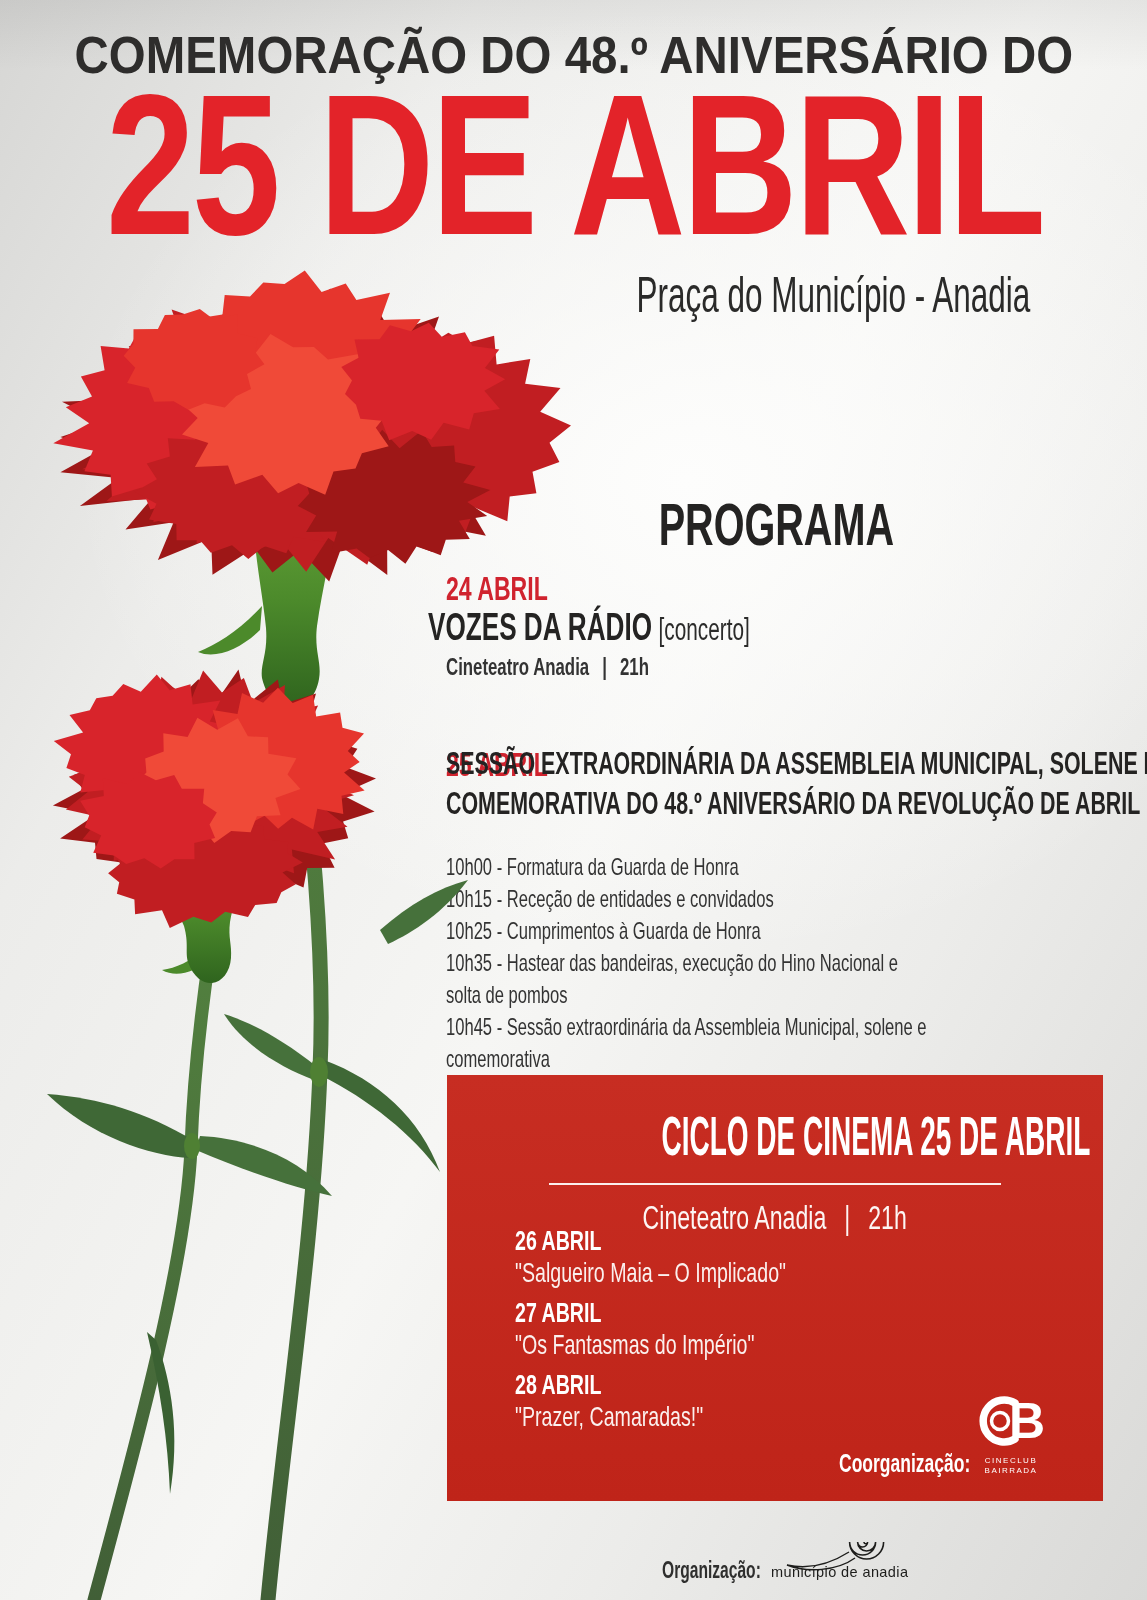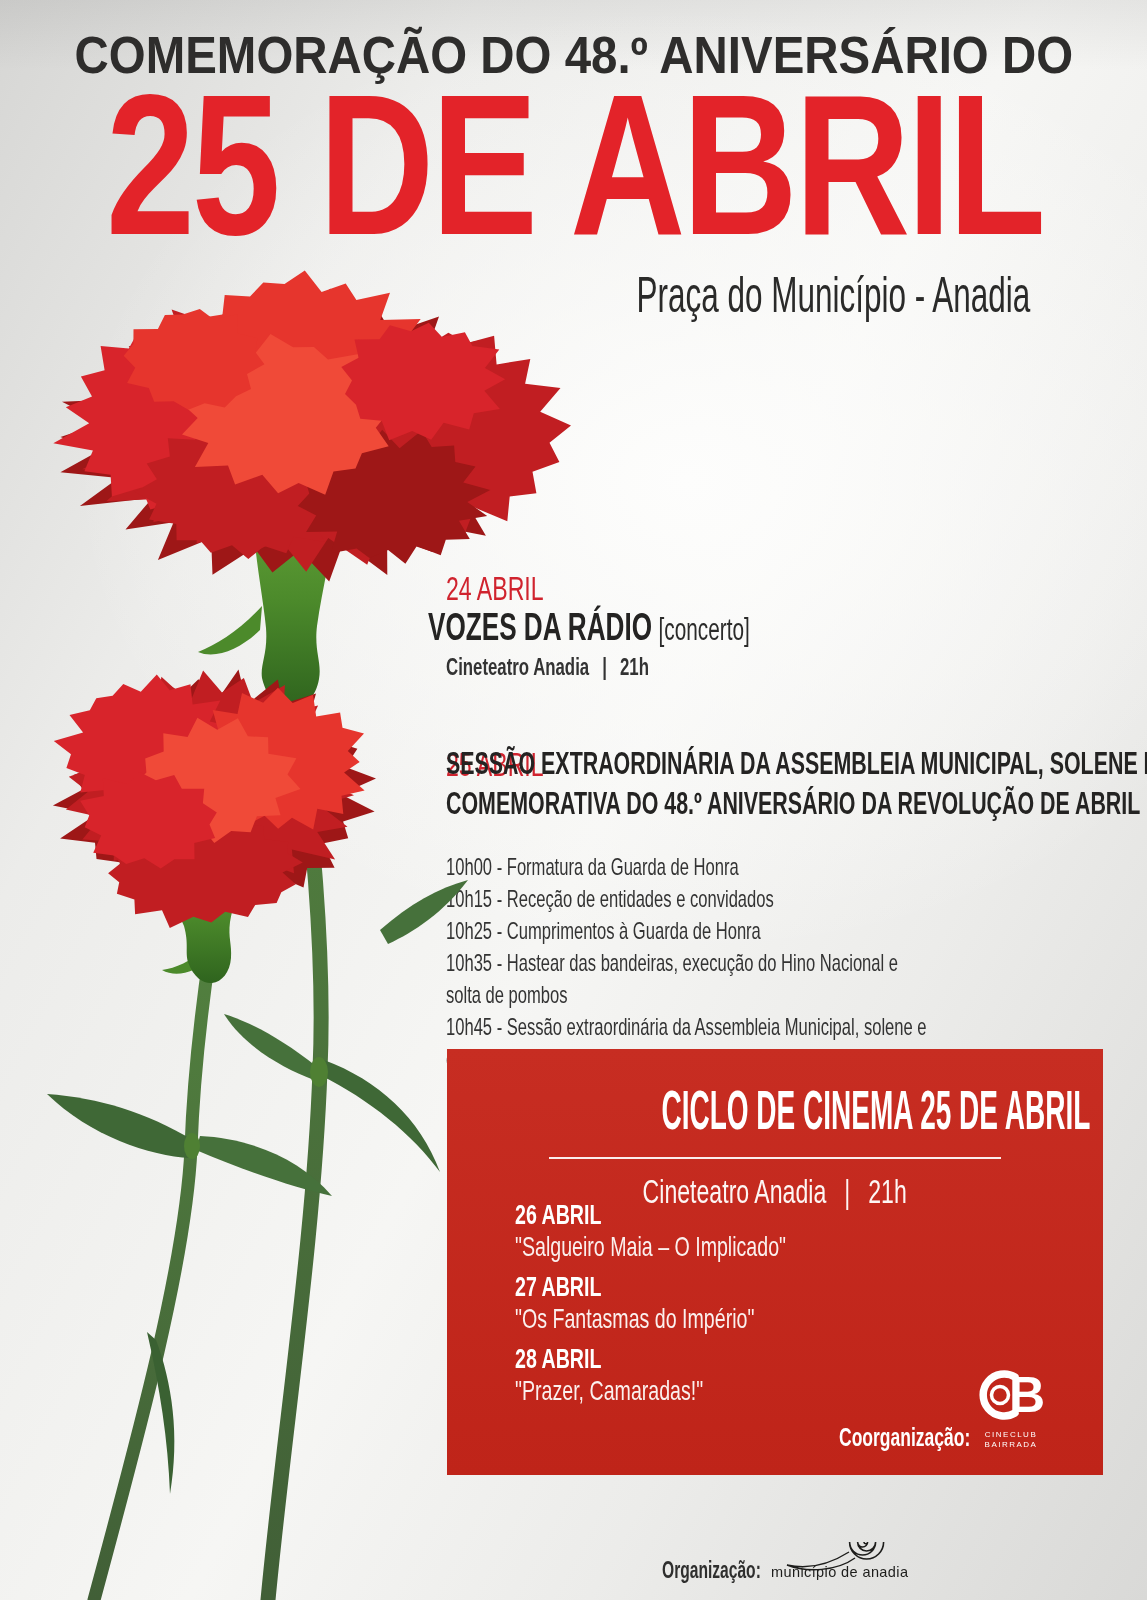--- a/index.html
+++ b/index.html
@@ -15,32 +15,32 @@
   .sx{display:inline-block;transform-origin:0 50%;transform:scaleX(var(--s,1));}
   .sxc{display:inline-block;transform-origin:50% 50%;transform:scaleX(var(--s,1));}
   .sxr{display:inline-block;transform-origin:100% 50%;transform:scaleX(var(--s,1));}
 
   .hdr1{top:26px;left:0;width:100%;text-align:center;font-size:51px;font-weight:bold;color:var(--text-dark,#2e2d2c);letter-spacing:0;}
   .hdr2{top:65px;left:106px;font-size:200px;line-height:1;font-weight:bold;color:var(--title-red,#e32329);letter-spacing:-4px;}
   .hdr3{top:266px;right:117px;text-align:right;font-size:50px;font-weight:normal;color:#2a2a29;}
 
   .programa{top:490px;left:446px;width:660px;text-align:center;font-size:60px;font-weight:bold;color:#242322;}
 
-  .ev-date{left:446px;font-size:33px;font-weight:normal;color:var(--accent-red,#d0232e);}
+  .ev-date{left:446px;font-size:33px;font-weight:bold;color:var(--accent-red,#d0232e);}
   .d1{top:570px;} .d2{top:706px;margin-top:40px;}
   .ev-title{top:605px;left:428px;font-size:39px;font-weight:bold;color:#242322;}
   .ev-title .vn{font-size:31px;font-weight:normal;color:#2b2b2a;}
   .ev-venue{top:653px;left:446px;font-size:24px;font-weight:bold;color:#333;}
   .sess{left:446px;font-size:31px;font-weight:bold;color:#242322;}
   .s1{top:746px;} .s2{top:786px;}
 
   .sched{position:absolute;top:851px;left:446px;font-size:24px;line-height:32px;color:var(--schedule-gray,#333);}
   .sched .cont{margin-left:68px;}
 
-  .box{position:absolute;left:447px;top:1049px;width:656px;height:426px;z-index:3;
+  .box{position:absolute;left:447px;top:1075px;width:656px;height:426px;z-index:3;
        background:linear-gradient(180deg,#c72d22,#bf2419);color:#fff;}
   .box-title{top:28px;left:0;width:100%;text-align:center;font-size:56px;font-weight:bold;color:#fff;}
   .box-rule{position:absolute;top:108px;left:102px;width:452px;height:2px;background:rgba(255,255,255,.92);}
   .box-venue{top:124px;left:0;width:100%;text-align:center;font-size:33px;font-weight:normal;color:#fdf6f4;}
   .f-date{left:68px;font-size:28px;font-weight:bold;color:#fff;}
   .f-title{left:68px;font-size:28px;font-weight:normal;color:#fbf0ee;}
   .fd0{top:150px;} .ft0{top:182px;} .fd1{top:222px;} .ft1{top:254px;} .fd2{top:294px;} .ft2{top:326px;}
   .coorg{top:374px;left:392px;font-size:25px;font-weight:bold;color:#fff;}
   .cb{position:absolute;right:52px;top:312px;width:80px;height:96px;}
 
@@ -100,20 +100,21 @@
         <polygon points="154.6,817.4 179.0,824.6 191.7,807.2 210.3,821.2 234.1,808.2 241.9,825.8 263.0,825.9 264.3,839.0 288.1,841.9 287.6,853.3 302.8,862.5 282.5,872.6 295.8,884.3 281.3,892.2 276.6,902.9 255.2,905.0 248.0,917.1 225.2,911.8 211.3,922.6 193.4,916.7 169.8,927.9 162.0,910.3 135.1,914.2 134.4,899.4 116.9,893.8 119.2,882.2 108.1,873.2 120.6,863.3 110.1,852.0 132.2,846.7 122.1,830.5 150.0,831.8" fill="#c11e22"></polygon>
         <polygon points="142.1,816.9 157.7,795.7 132.9,786.4 146.4,772.5 145.2,758.5 163.7,751.5 163.3,733.2 187.6,737.0 197.4,717.7 217.3,729.8 237.9,718.2 247.9,736.3 268.1,737.3 268.4,753.8 296.4,758.3 287.5,774.5 300.5,789.1 275.4,798.1 280.6,815.2 256.9,816.3 250.6,832.3 231.2,830.9 214.3,842.9 200.0,825.2 177.1,833.5 169.8,817.9" fill="#f04a38"></polygon>
         <polygon points="194.5,859.3 174.4,859.2 160.7,868.6 144.3,858.3 126.2,864.0 113.9,855.4 93.2,852.8 101.2,835.5 84.7,827.3 89.2,815.4 80.1,800.8 103.8,795.9 102.8,778.3 127.8,784.3 139.4,771.9 155.9,780.3 174.2,775.1 181.8,788.8 204.2,788.7 202.9,803.2 216.8,812.5 209.5,824.5 215.1,837.9 194.3,843.1" fill="#d8242b"></polygon>
       </g>
   </svg>
 
   <div class="t hdr1"><span class="sxc" style="--s:.93">COMEMORAÇÃO DO 48.º ANIVERSÁRIO DO</span></div>
   <div class="t hdr2"><span class="sx" style="--s:.8">25 DE ABRIL</span></div>
   <div class="t hdr3"><span class="sxr" style="--s:.63">Praça do Município - Anadia</span></div>
 
+  <div class="t programa"><span class="sxc" style="--s:.66">PROGRAMA</span></div>
 
   <div class="t ev-date d1"><span class="sx" style="--s:.7">24 ABRIL</span></div>
   <div class="t ev-title">
     <span class="sx" style="--s:.67"><span>VOZES DA RÁDIO</span> <span class="vn">[concerto]</span></span>
   </div>
   <div class="t ev-venue"><span class="sx" style="--s:.7">Cineteatro Anadia  |  21h</span></div>
 
   <div class="t ev-date d2"><span class="sx" style="--s:.7">25 ABRIL</span></div>
   <div class="t sess s1"><span class="sx" style="--s:.69">SESSÃO EXTRAORDINÁRIA DA ASSEMBLEIA MUNICIPAL, SOLENE E</span></div>
   <div class="t sess s2"><span class="sx" style="--s:.69">COMEMORATIVA DO 48.º ANIVERSÁRIO DA REVOLUÇÃO DE ABRIL</span></div>

